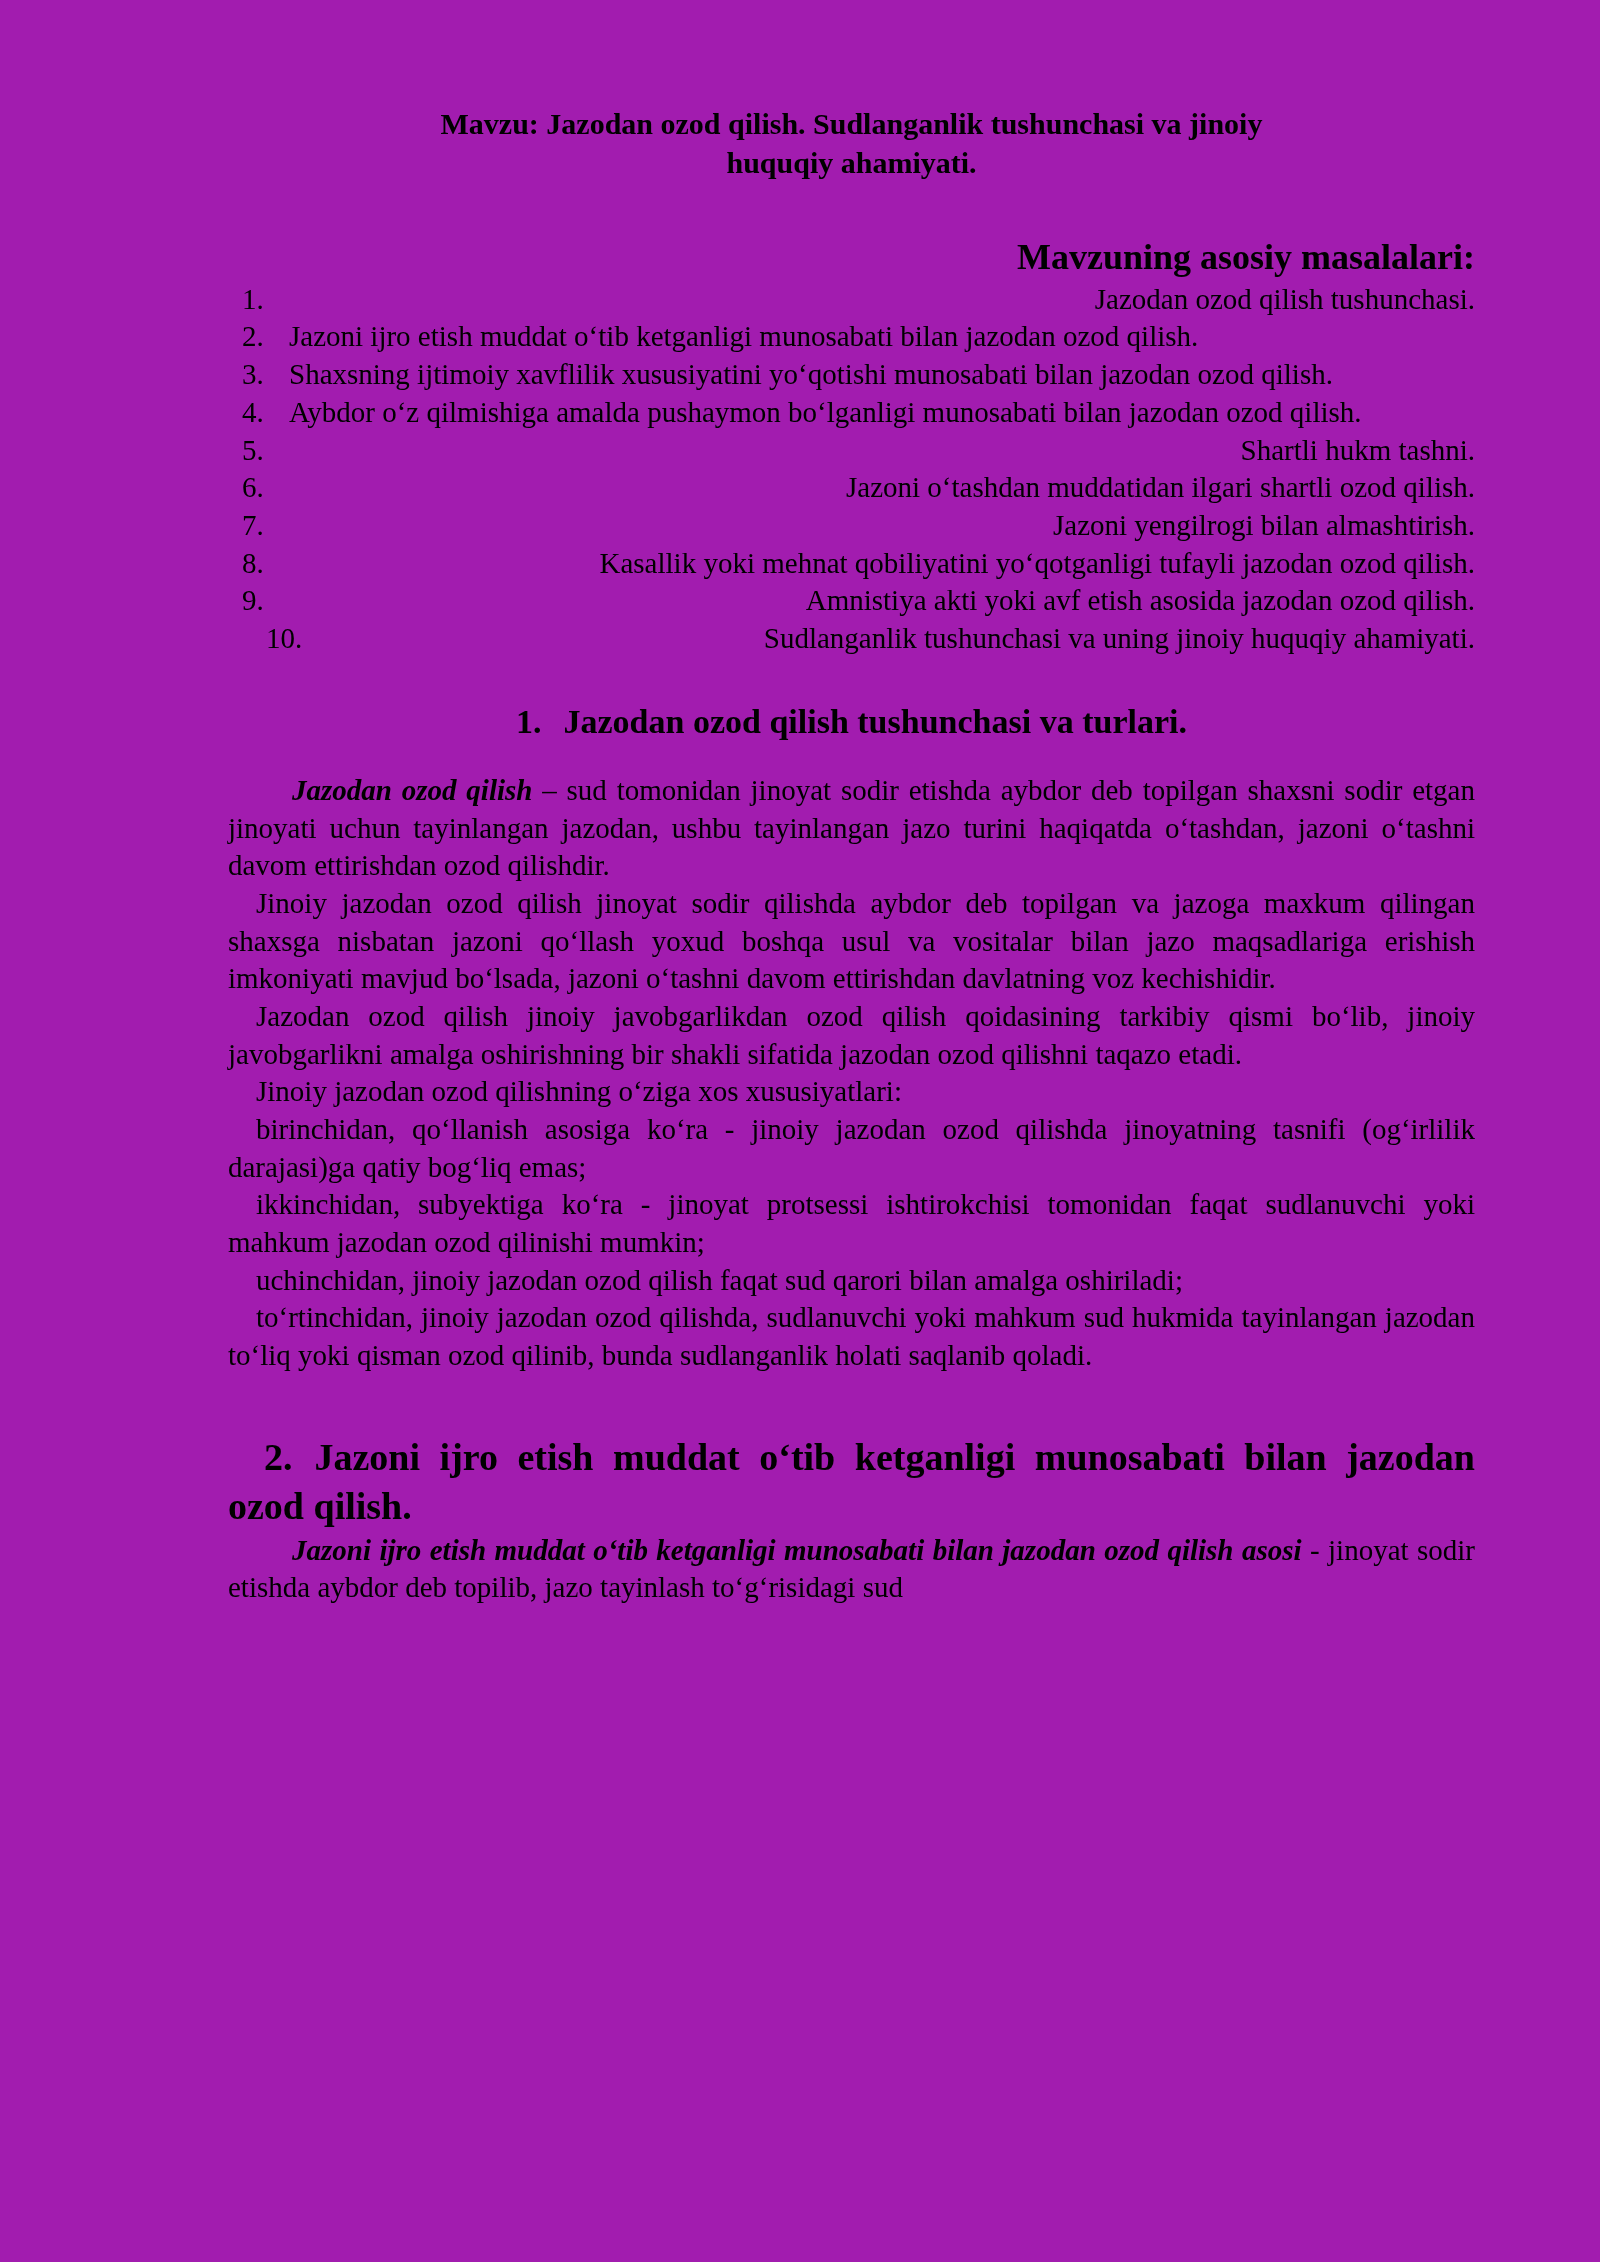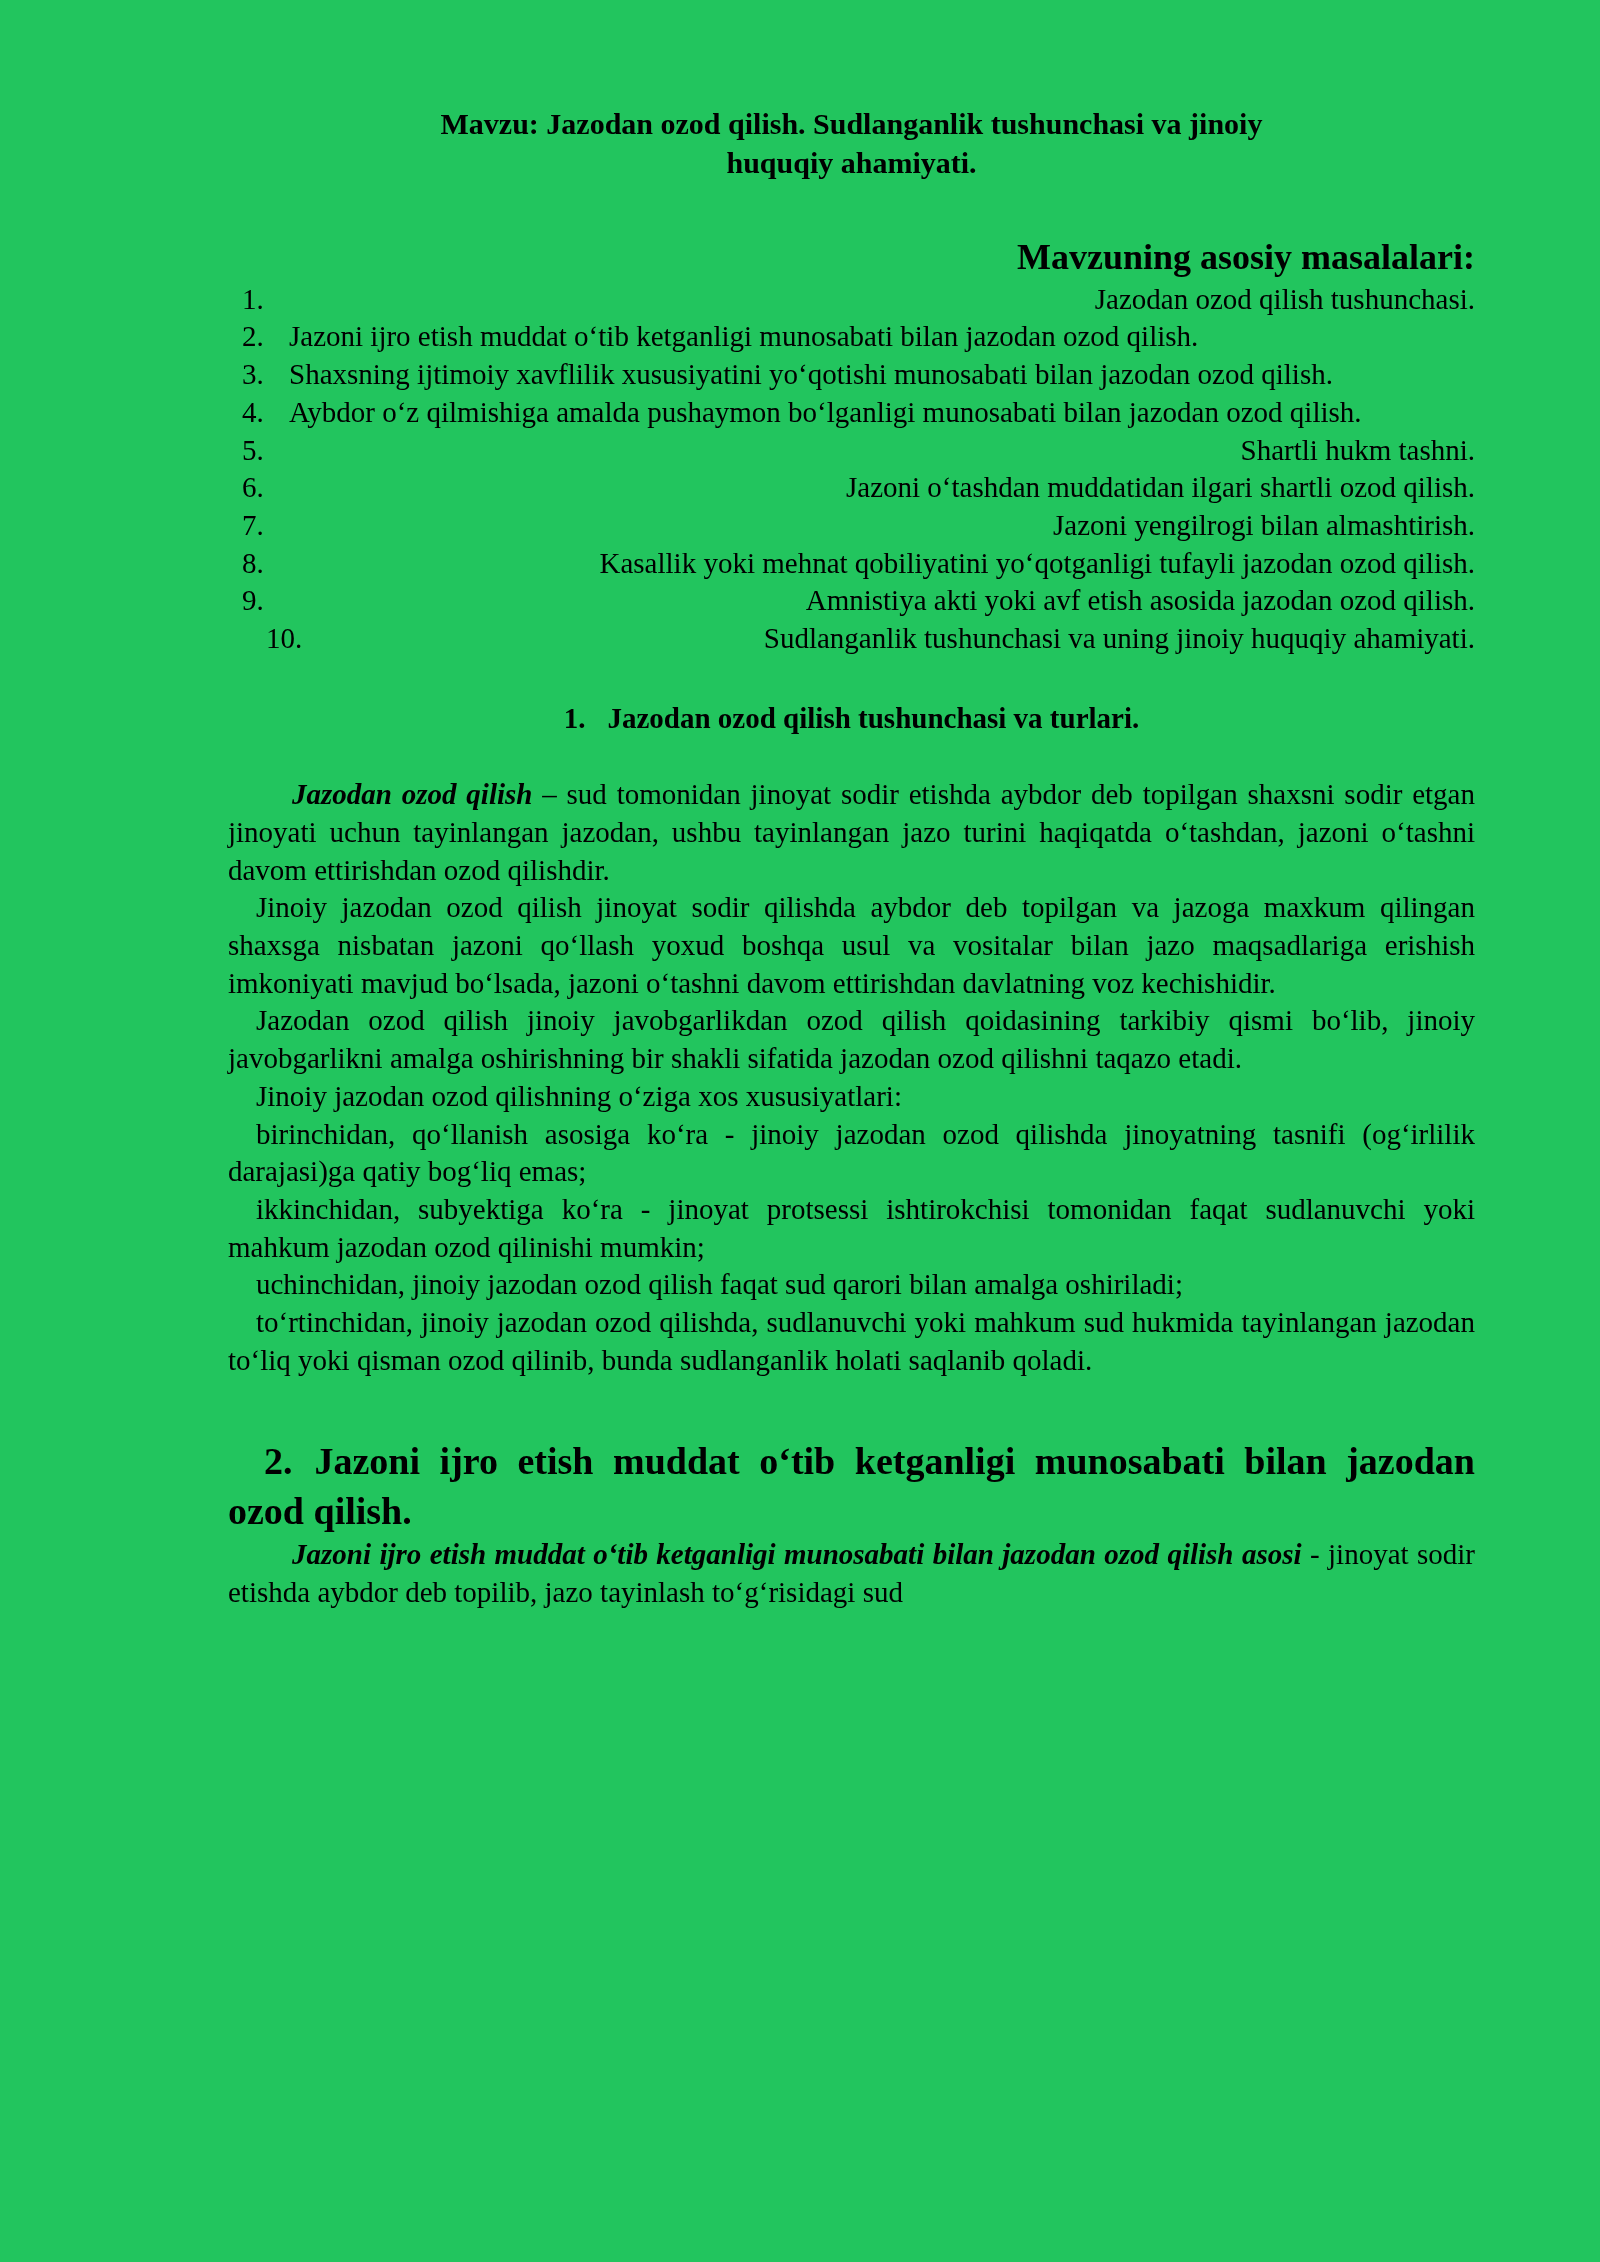--- a/index.html
+++ b/index.html
@@ -14,21 +14,21 @@
     color: #000000;
     -webkit-font-smoothing: antialiased;
   }
 
   .page {
     position: relative;
     width: 1600px;
     min-height: 2262px;
     box-sizing: border-box;
     padding: 104px 125px 60px 228px;
-    background: #22c55e;
+    background: #a21caf;
   }
   .content {
     width: 1247px;
   }
 
   
   .doc-title {
     font-size: 30px;
     line-height: 1.30;
     font-weight: bold;
@@ -75,24 +75,24 @@
   .agenda li.just .body {
     text-align: justify;
     text-align-last: left;
   }
   .agenda li.nojust .body {
     text-align: right;
   }
 
   
   .section-heading {
-    font-size: 29px;
-    line-height: 1.30;
-    font-weight: bold;
-    margin: 42px 0 15px 0;
+    font-size: 34px;
+    line-height: 1.30;
+    font-weight: bold;
+    margin: 42px 0 4px 0;
     text-align: center;
   }
   .section-heading .sh-num { margin-right: 22px; }
 
   .section-heading-left {
     font-size: 38px;
     line-height: 1.30;
     font-weight: bold;
     margin: 58px 0 0 0;
     text-align: justify;

